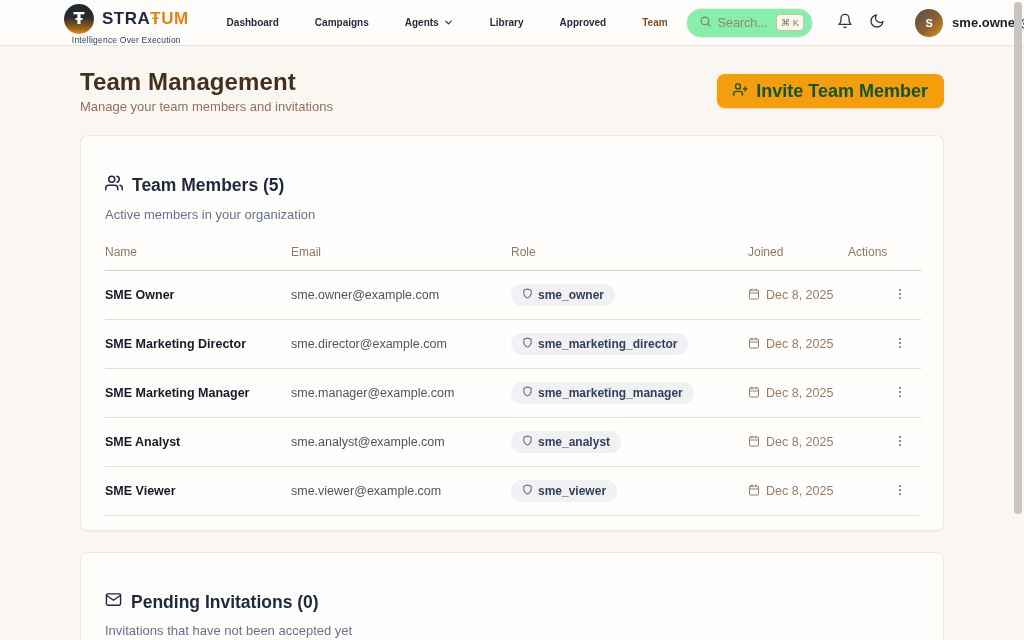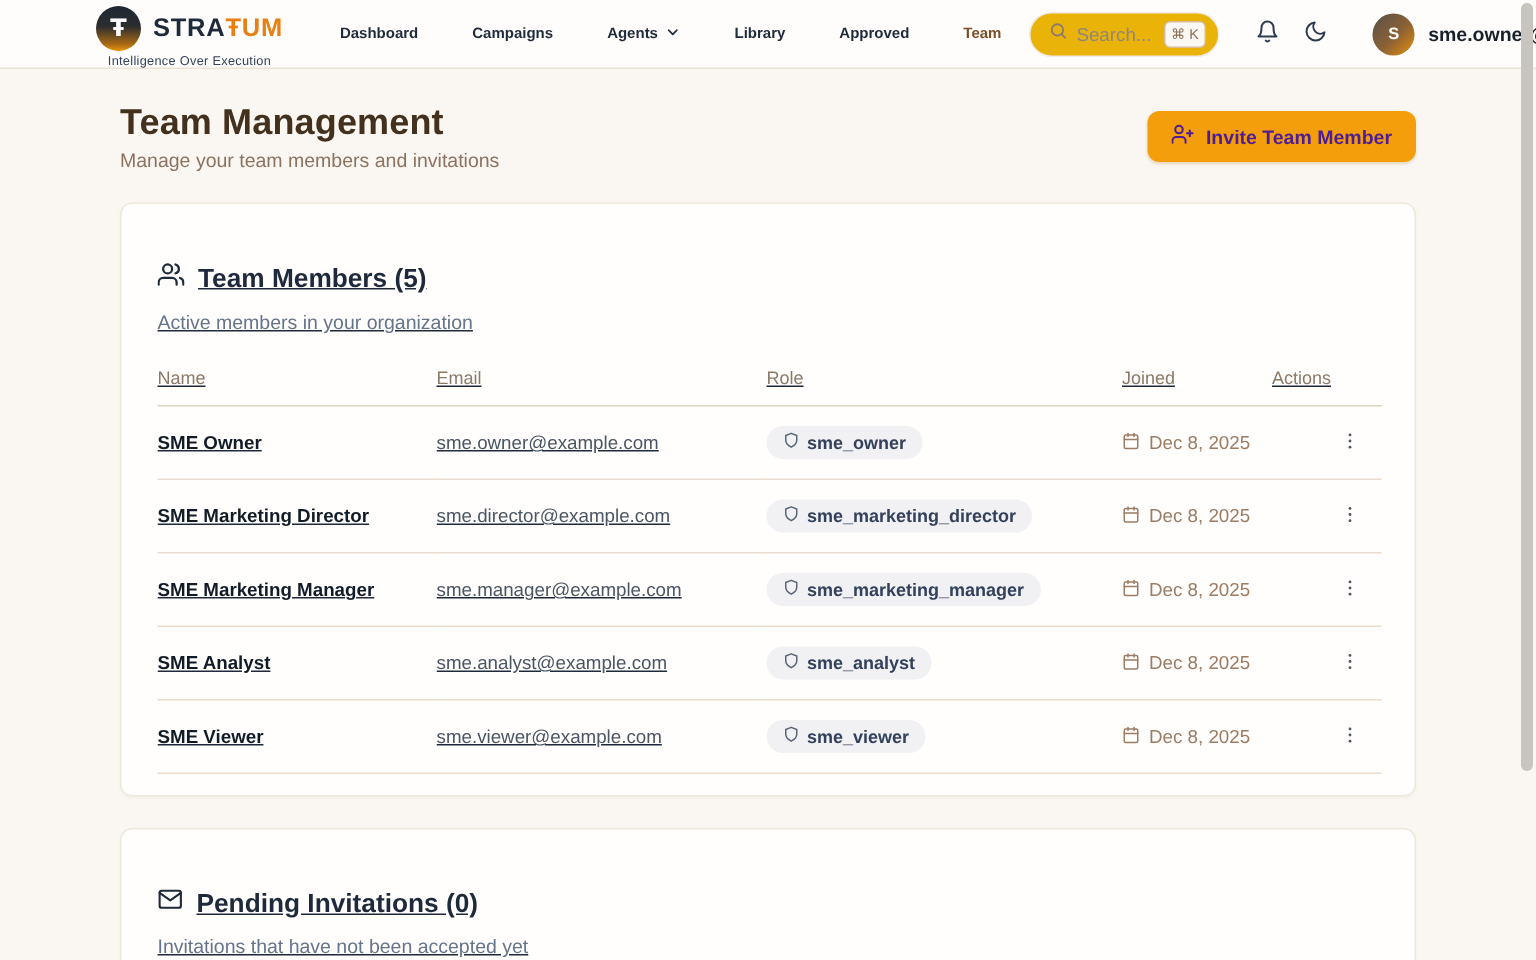--- a/index.html
+++ b/index.html
@@ -37,21 +37,21 @@
     font-size:10px; font-weight:600; color:#1f2a3a;
     display:flex; align-items:center; gap:4px; cursor:pointer; white-space:nowrap;
     background:none; border:none; font-family:inherit;
   }
   .nav-item.active { color:#7d4e28; }
   .nav-item svg { margin-top:1px; }
 
   .topbar-right { display:flex; align-items:center; margin-left:18px; flex:1; min-width:0; }
   .search-pill {
     display:flex; align-items:center; gap:6px;
-    background:#eab308; border-radius:16px; height:30px;
+    background:#86efac; border-radius:16px; height:30px;
     padding:0 8px 0 12px; border:1px solid #efece6;
   }
   .search-pill svg { color:#8a7b6c; }
   .search-pill input {
     border:none; background:transparent; outline:none; width:52px;
     font-family:inherit; font-size:12.5px; color:#6d6157;
   }
   .search-pill input::placeholder { color:#93857a; }
   .kbd {
     font-size:9.5px; color:#8a6f58; border:1px solid #d9bb97;
@@ -71,30 +71,30 @@
   }
   .user-email { font-size:13px; font-weight:600; color:#17202b; white-space:nowrap; overflow:hidden; }
 
   
   .main { width:864px; margin:0 auto; padding-top:22px; }
   .page-head { display:flex; align-items:flex-start; justify-content:space-between; }
   .page-title { font-size:24px; font-weight:700; color:#43301d; letter-spacing:.1px; }
   .page-subtitle { font-size:13px; color:#8d7260; margin-top:3px; }
   .btn-primary {
     display:flex; align-items:center; gap:8px;
-    background:#f59e0b; color:#4c1d95; border:none; cursor:pointer;
-    font-family:inherit; font-size:13px; font-weight:600;
+    background:#f59e0b; color:#14532d; border:none; cursor:pointer;
+    font-family:inherit; font-size:18px; font-weight:600;
     height:34px; padding:0 16px; border-radius:8px; margin-top:6px;
     box-shadow:0 1px 2px rgba(180,120,20,.25);
   }
 
   .card {
     background:#fffefd; border:1px solid #eee8dd; border-radius:8px;
     box-shadow:0 1px 2px rgba(60,45,20,.04);
-    padding:38px 24px 14px; margin-top:21px;text-decoration:underline;
+    padding:38px 24px 14px; margin-top:21px;
   }
   .card-title {
     display:flex; align-items:center; gap:9px;
     font-size:17.5px; font-weight:700; color:#1e293b;
   }
   .card-title svg { color:#1e293b; }
   .card-subtitle { font-size:13px; color:#64748b; margin-top:10px; }
 
   table { width:816px; border-collapse:collapse; table-layout:fixed; margin-top:14px; }
   thead th {

